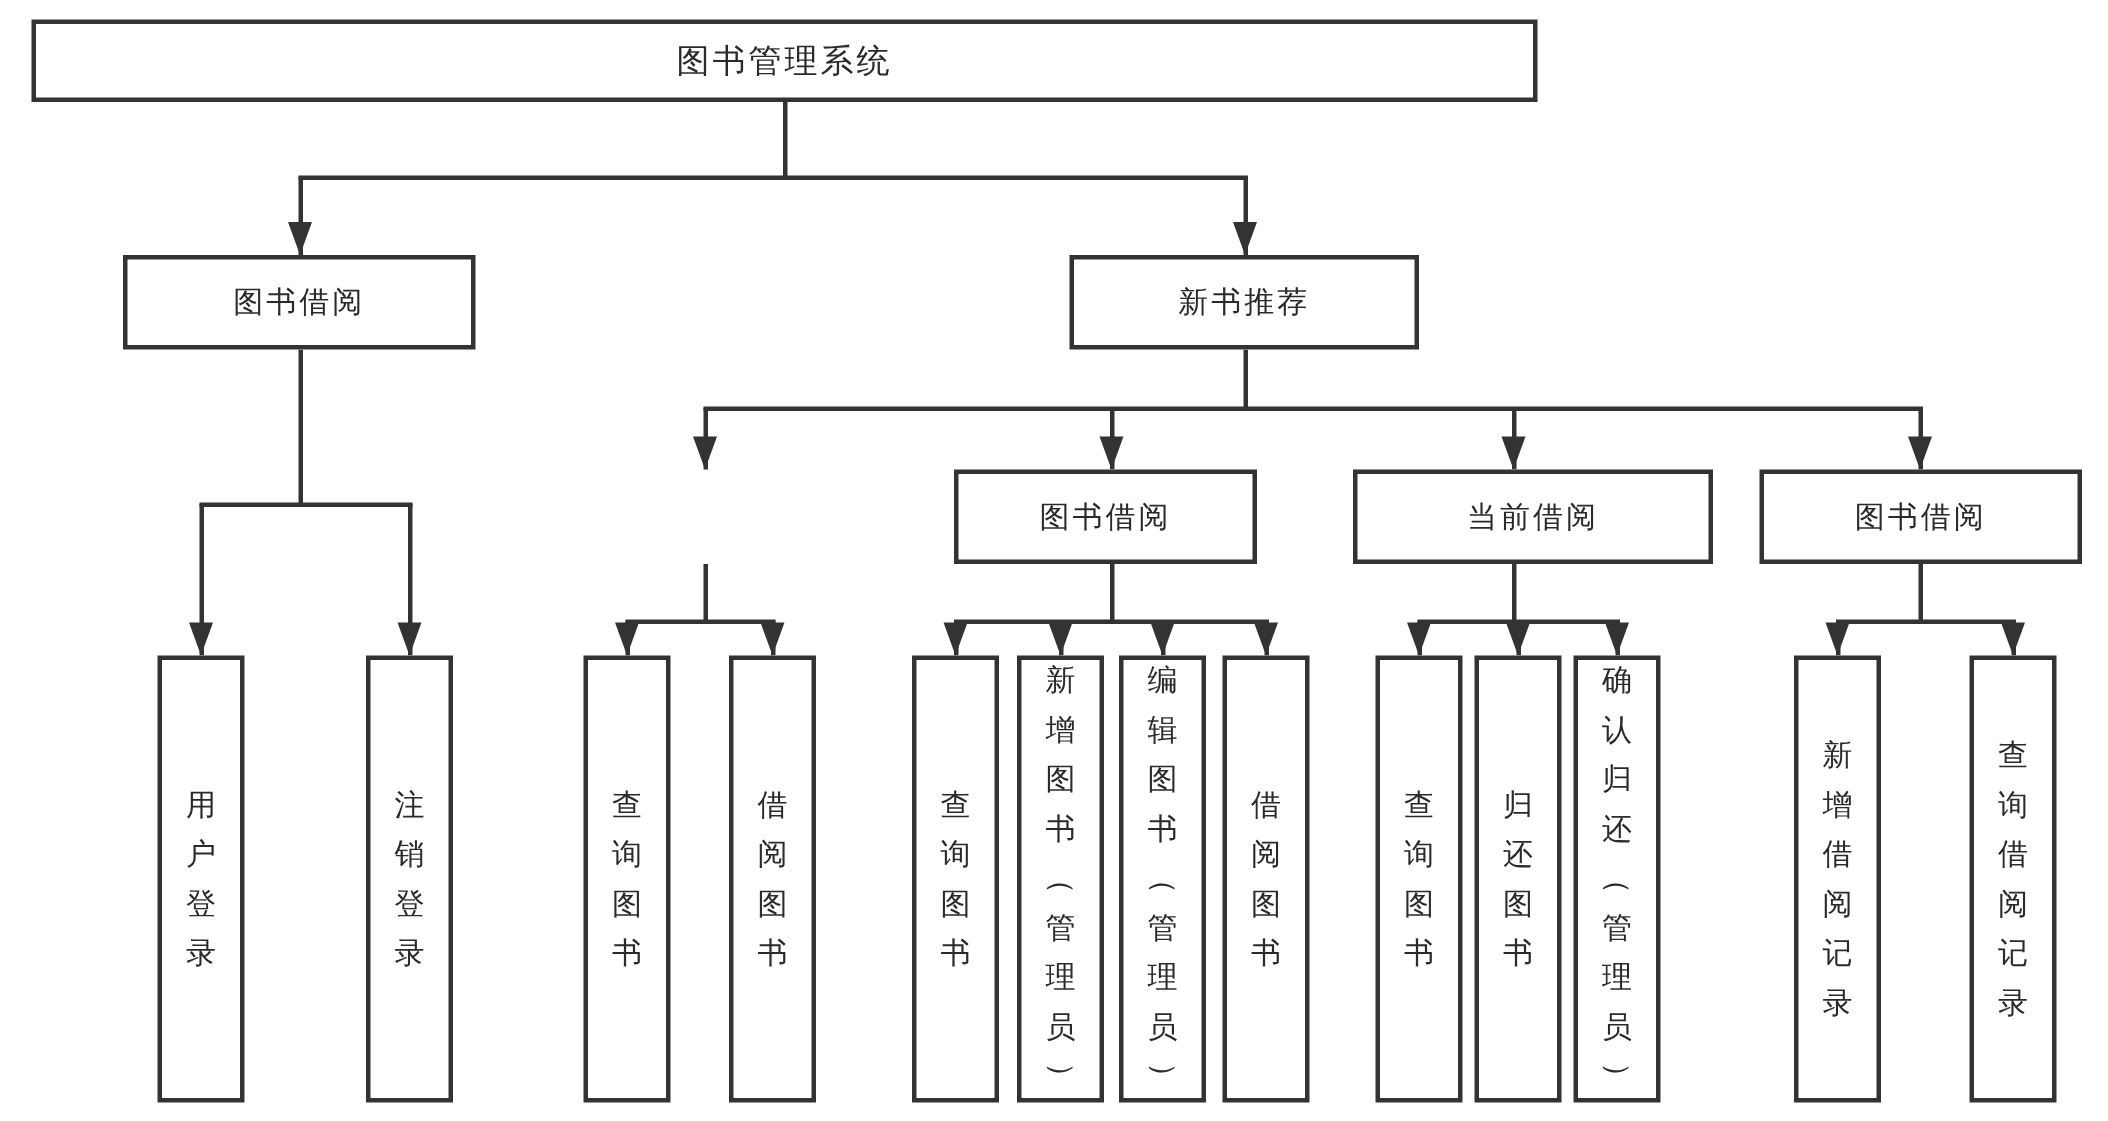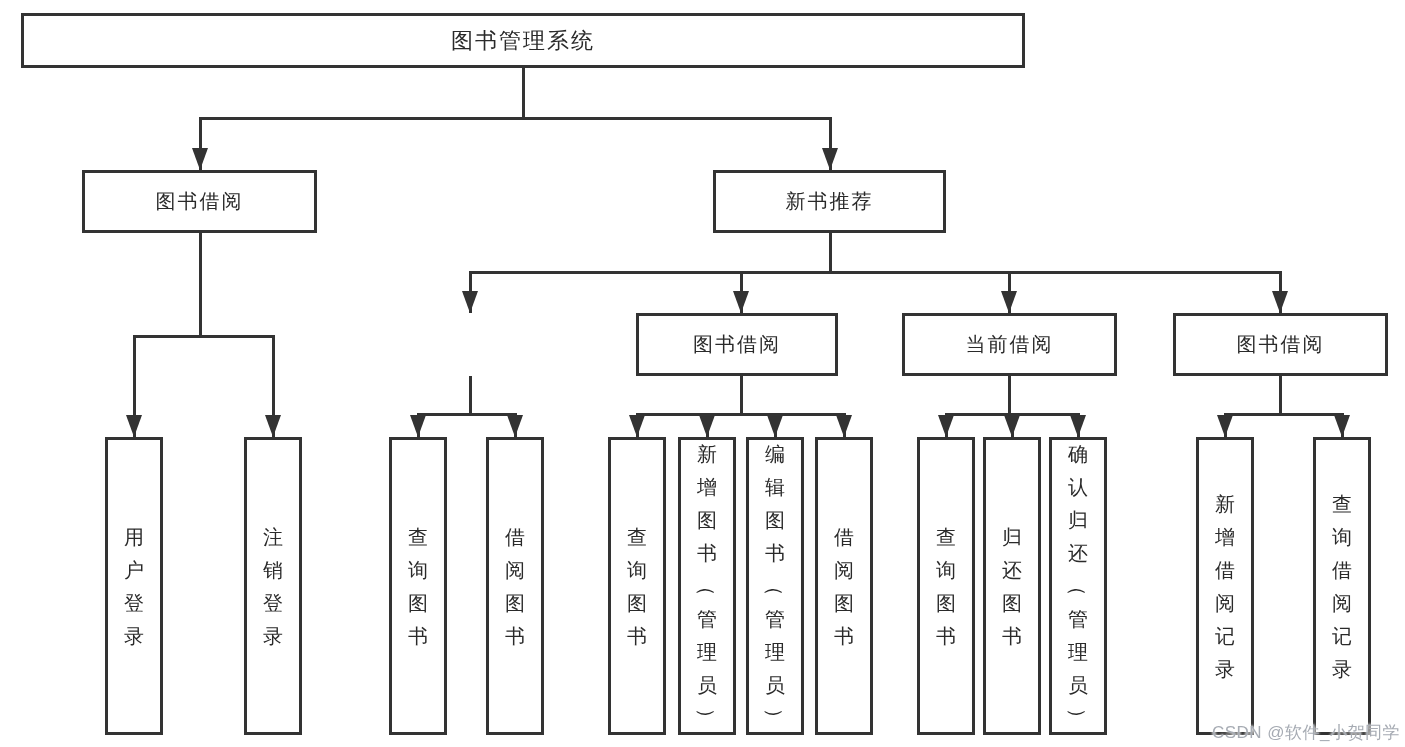--- a/index.html
+++ b/index.html
@@ -77,21 +77,21 @@
   <div class="line" style="left:468.5px; top:272px; width:3px; height:41px;"></div>
   <div class="arrow" style="left:462px; top:291px;"></div>
   <div class="line" style="left:739.5px; top:272px; width:3px; height:41px;"></div>
   <div class="arrow" style="left:733px; top:291px;"></div>
   <div class="line" style="left:1007.5px; top:272px; width:3px; height:41px;"></div>
   <div class="arrow" style="left:1001px; top:291px;"></div>
   <div class="line" style="left:1278.5px; top:272px; width:3px; height:41px;"></div>
   <div class="arrow" style="left:1272px; top:291px;"></div>
 
   <div class="box hbox" style="left:636px; top:313px; width:202px; height:63px;">图书借阅</div>
-  <div class="box hbox" style="left:902px; top:313px; width:215px; height:63px;">当前借阅</div>
+  <div class="box hbox" style="left:902px; top:313px; width:240px; height:63px;">当前借阅</div>
   <div class="box hbox" style="left:1173px; top:313px; width:215px; height:63px;">图书借阅</div>
 
   <div class="line" style="left:468.5px; top:376px; width:3px; height:38px;"></div>
   <div class="line" style="left:416.5px; top:412.5px; width:100px; height:3px;"></div>
   <div class="line" style="left:416.5px; top:414px; width:3px; height:23px;"></div>
   <div class="arrow" style="left:410px; top:415px;"></div>
   <div class="line" style="left:513.5px; top:414px; width:3px; height:23px;"></div>
   <div class="arrow" style="left:507px; top:415px;"></div>
 
   <div class="line" style="left:739.5px; top:376px; width:3px; height:38px;"></div>
@@ -216,15 +216,14 @@
     </div>
   <div class="box vbox" style="left:1313px; top:437px; width:58px; height:298px;">
       <span class="vchar">查</span>
       <span class="vchar">询</span>
       <span class="vchar">借</span>
       <span class="vchar">阅</span>
       <span class="vchar">记</span>
       <span class="vchar">录</span>
     </div>
 
-  <div class="watermark">CSDN @软件_小贺同学</div>
 
 </div>
 
 </body></html>

